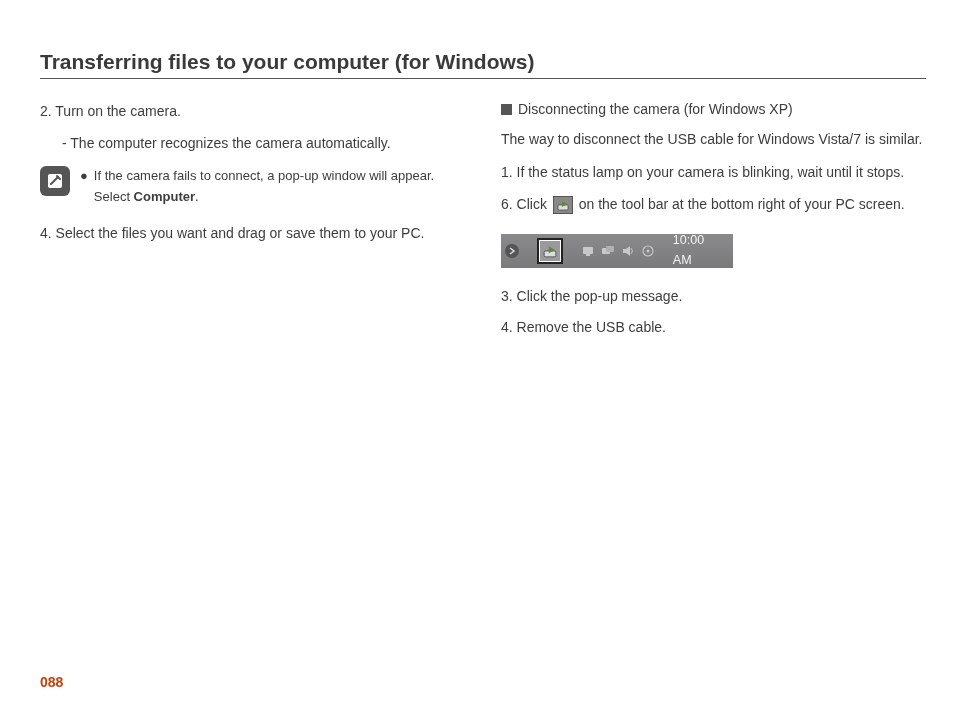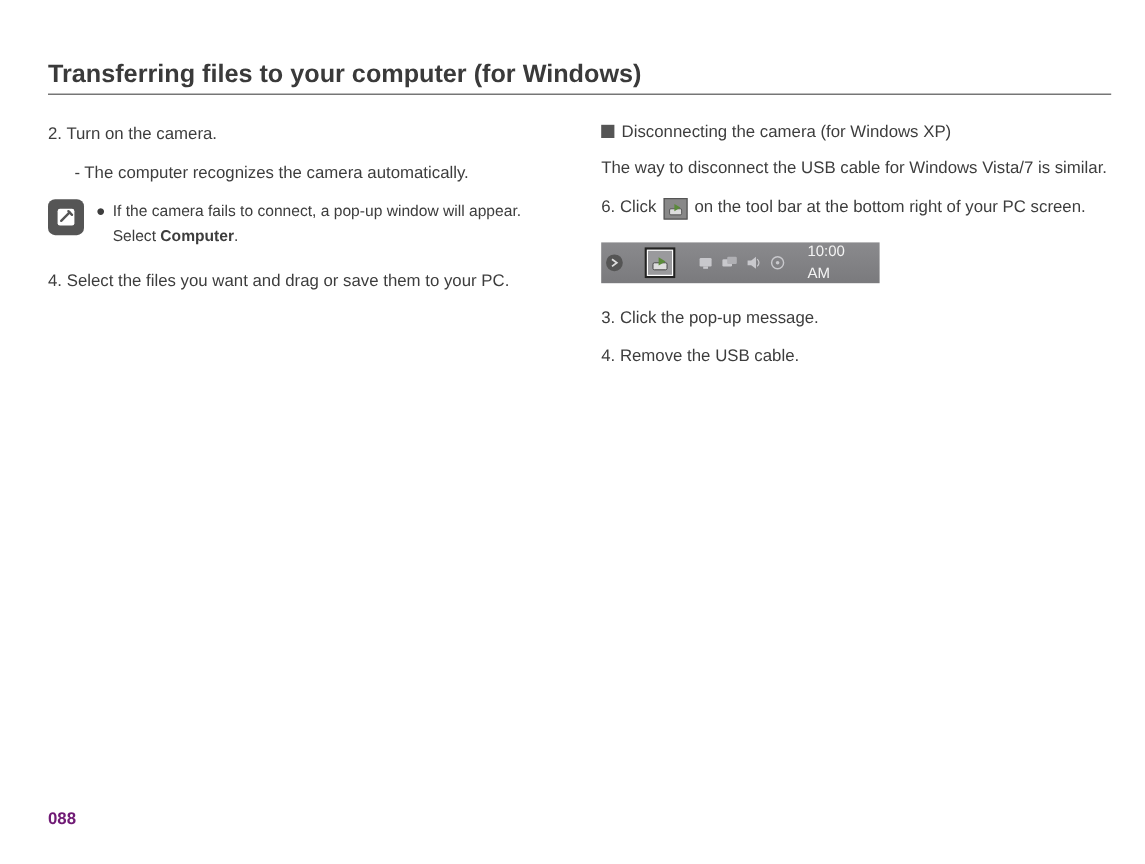--- a/index.html
+++ b/index.html
@@ -143,21 +143,21 @@
     margin-left: auto;
     color: #f4f4f4;
     font-size: 12.5px;
   }
 
   .page-num {
     position: absolute;
     left: 40px;
     bottom: 30px;
     font-weight: bold;
-    color: #701a75;
+    color: #c2410c;
     font-size: 14px;
     text-align: right;
   }
 </style>
 </head>
 <body>
 
 <div class="page">
   <h1>Transferring files to your computer (for Windows)</h1>
   <hr class="rule">
@@ -193,20 +193,21 @@
 
     <div class="col">
 
       <div class="subhead">
         <span class="sq"></span>
         <span>Disconnecting the camera (for Windows XP)</span>
       </div>
 
       <div class="intro">The way to disconnect the USB cable for Windows Vista/7 is similar.</div>
 
+      <div class="step">1. If the status lamp on your camera is blinking, wait until it stops.</div>
 
       <div class="step">
         <span>6. Click </span><span class="inline-icon">
           <svg width="12" height="12" viewBox="0 0 12 12">
             <rect x="1" y="6" width="10" height="5" rx="1" fill="#ddd" stroke="#333" stroke-width="0.6"></rect>
             <path d="M5 2 L10 5 L5 8 Z" fill="#5a8a3a"></path>
           </svg>
         </span><span> on the tool bar at the bottom right of your PC screen.</span>
       </div>
 

